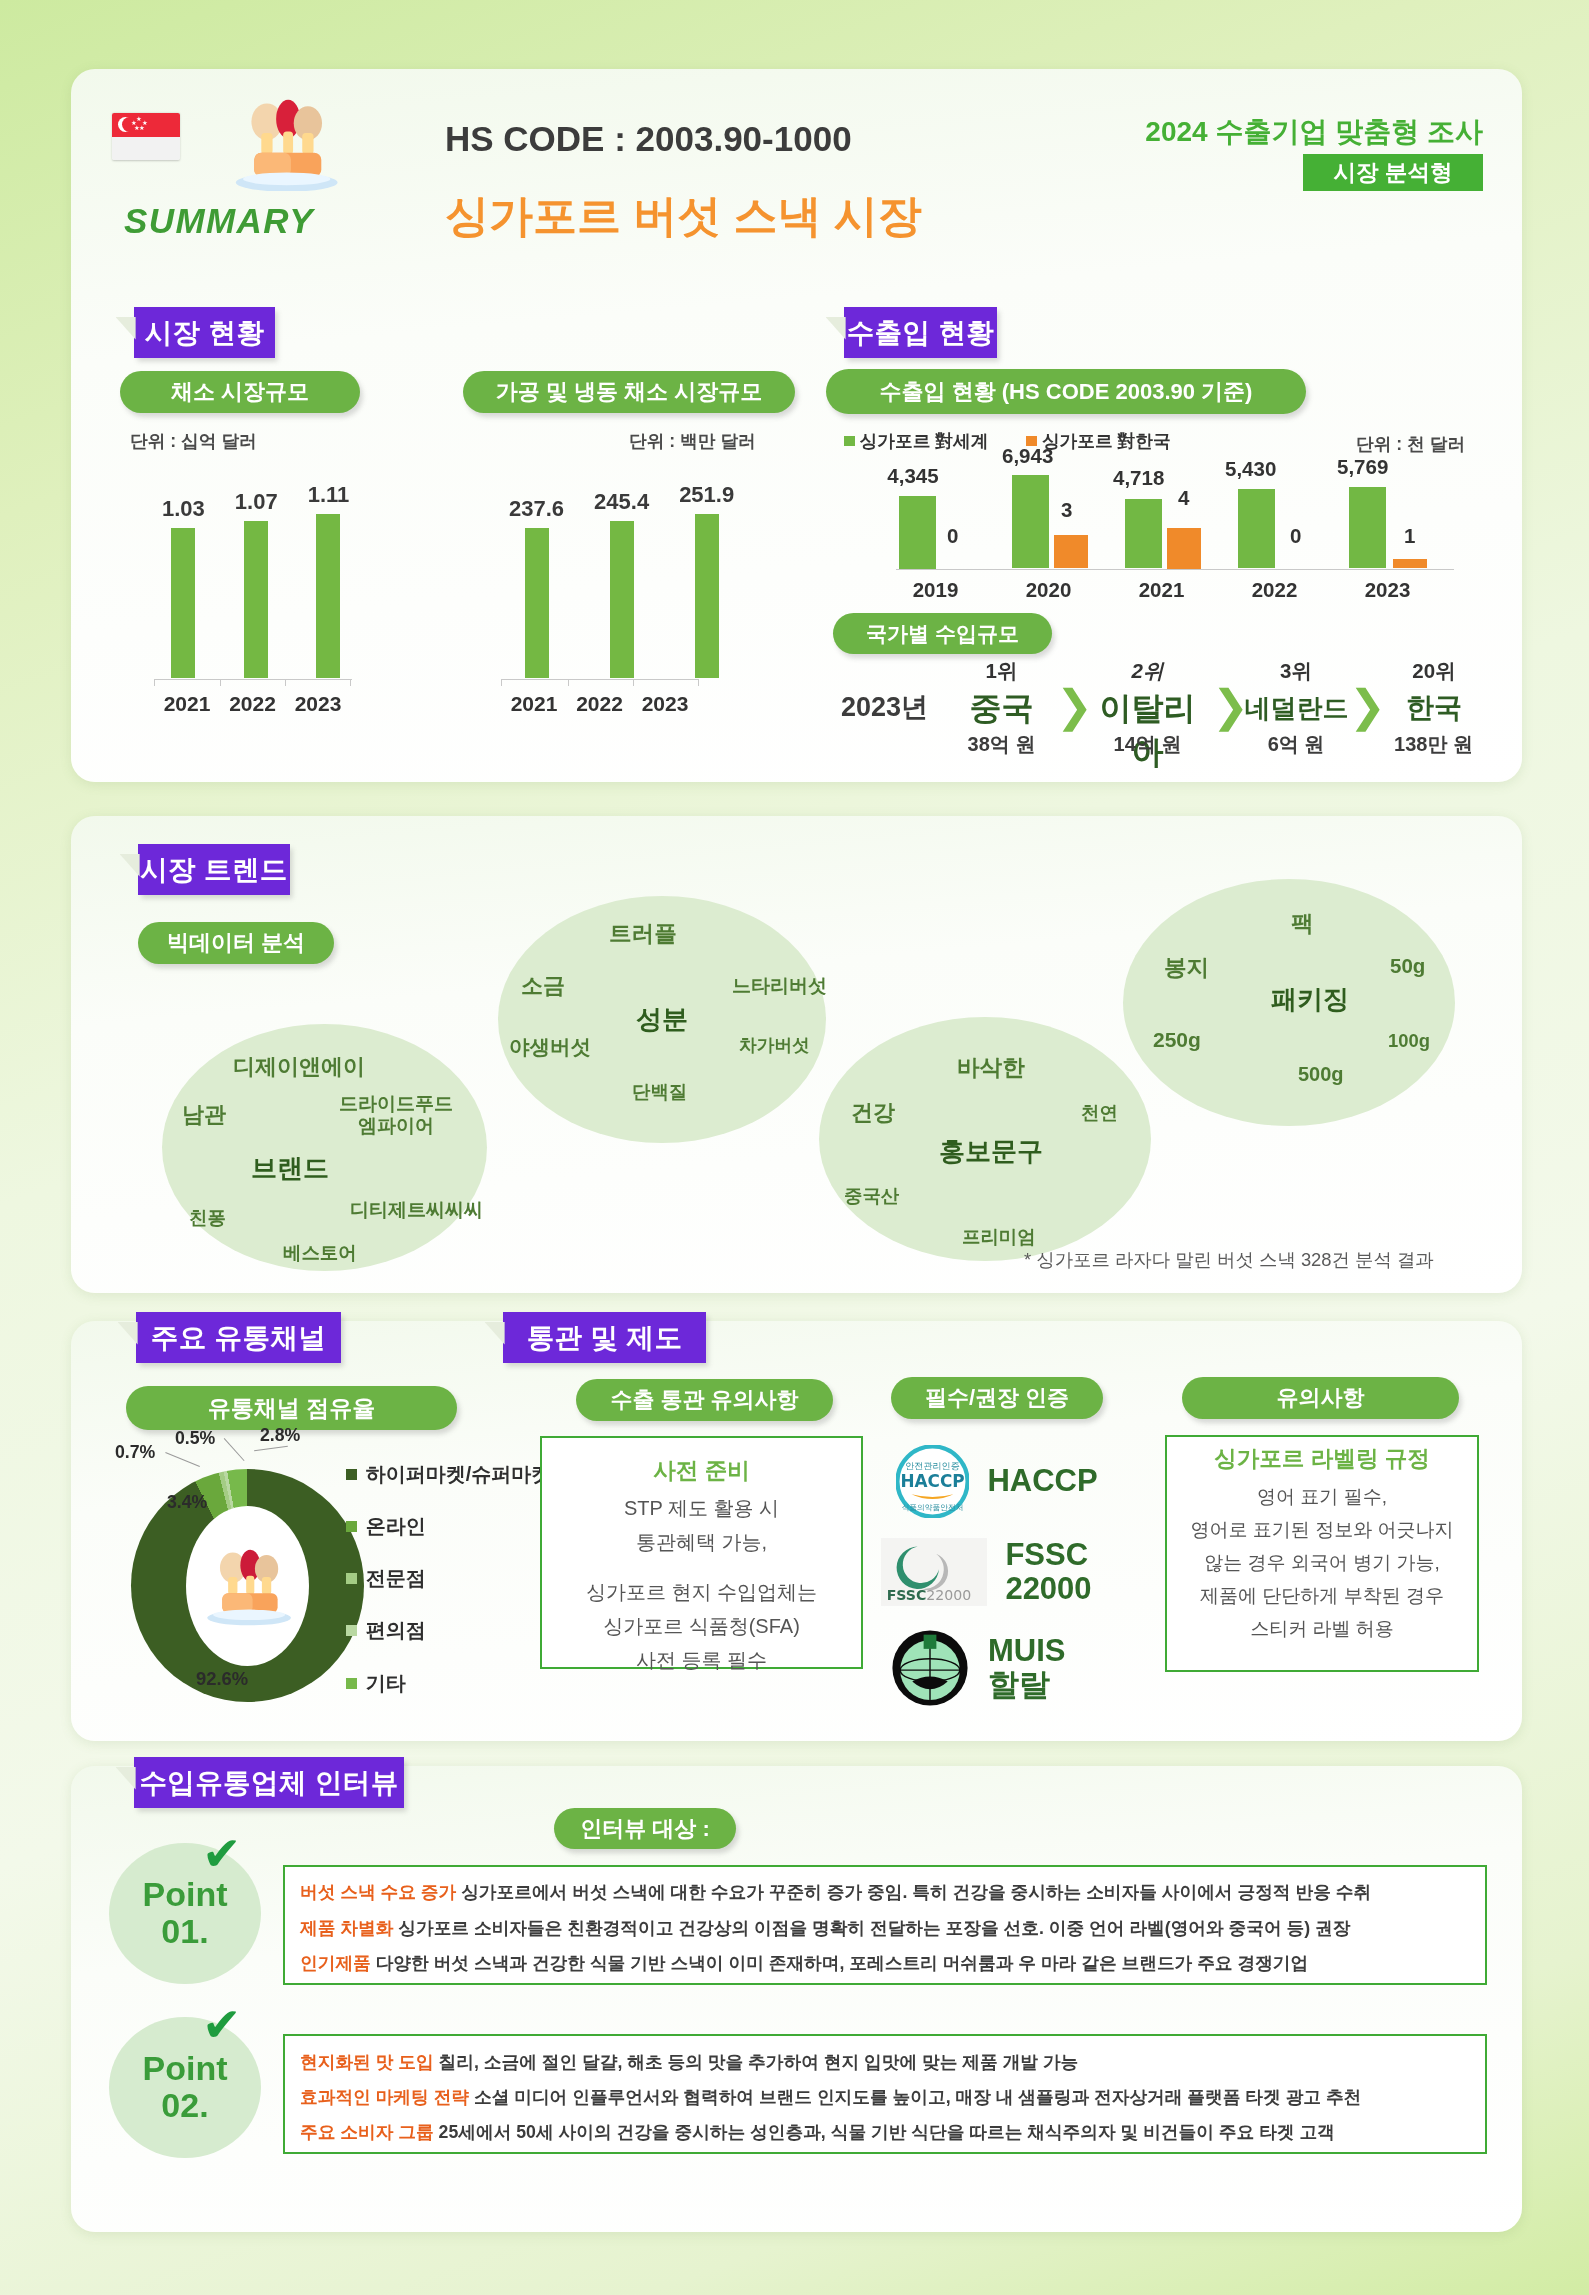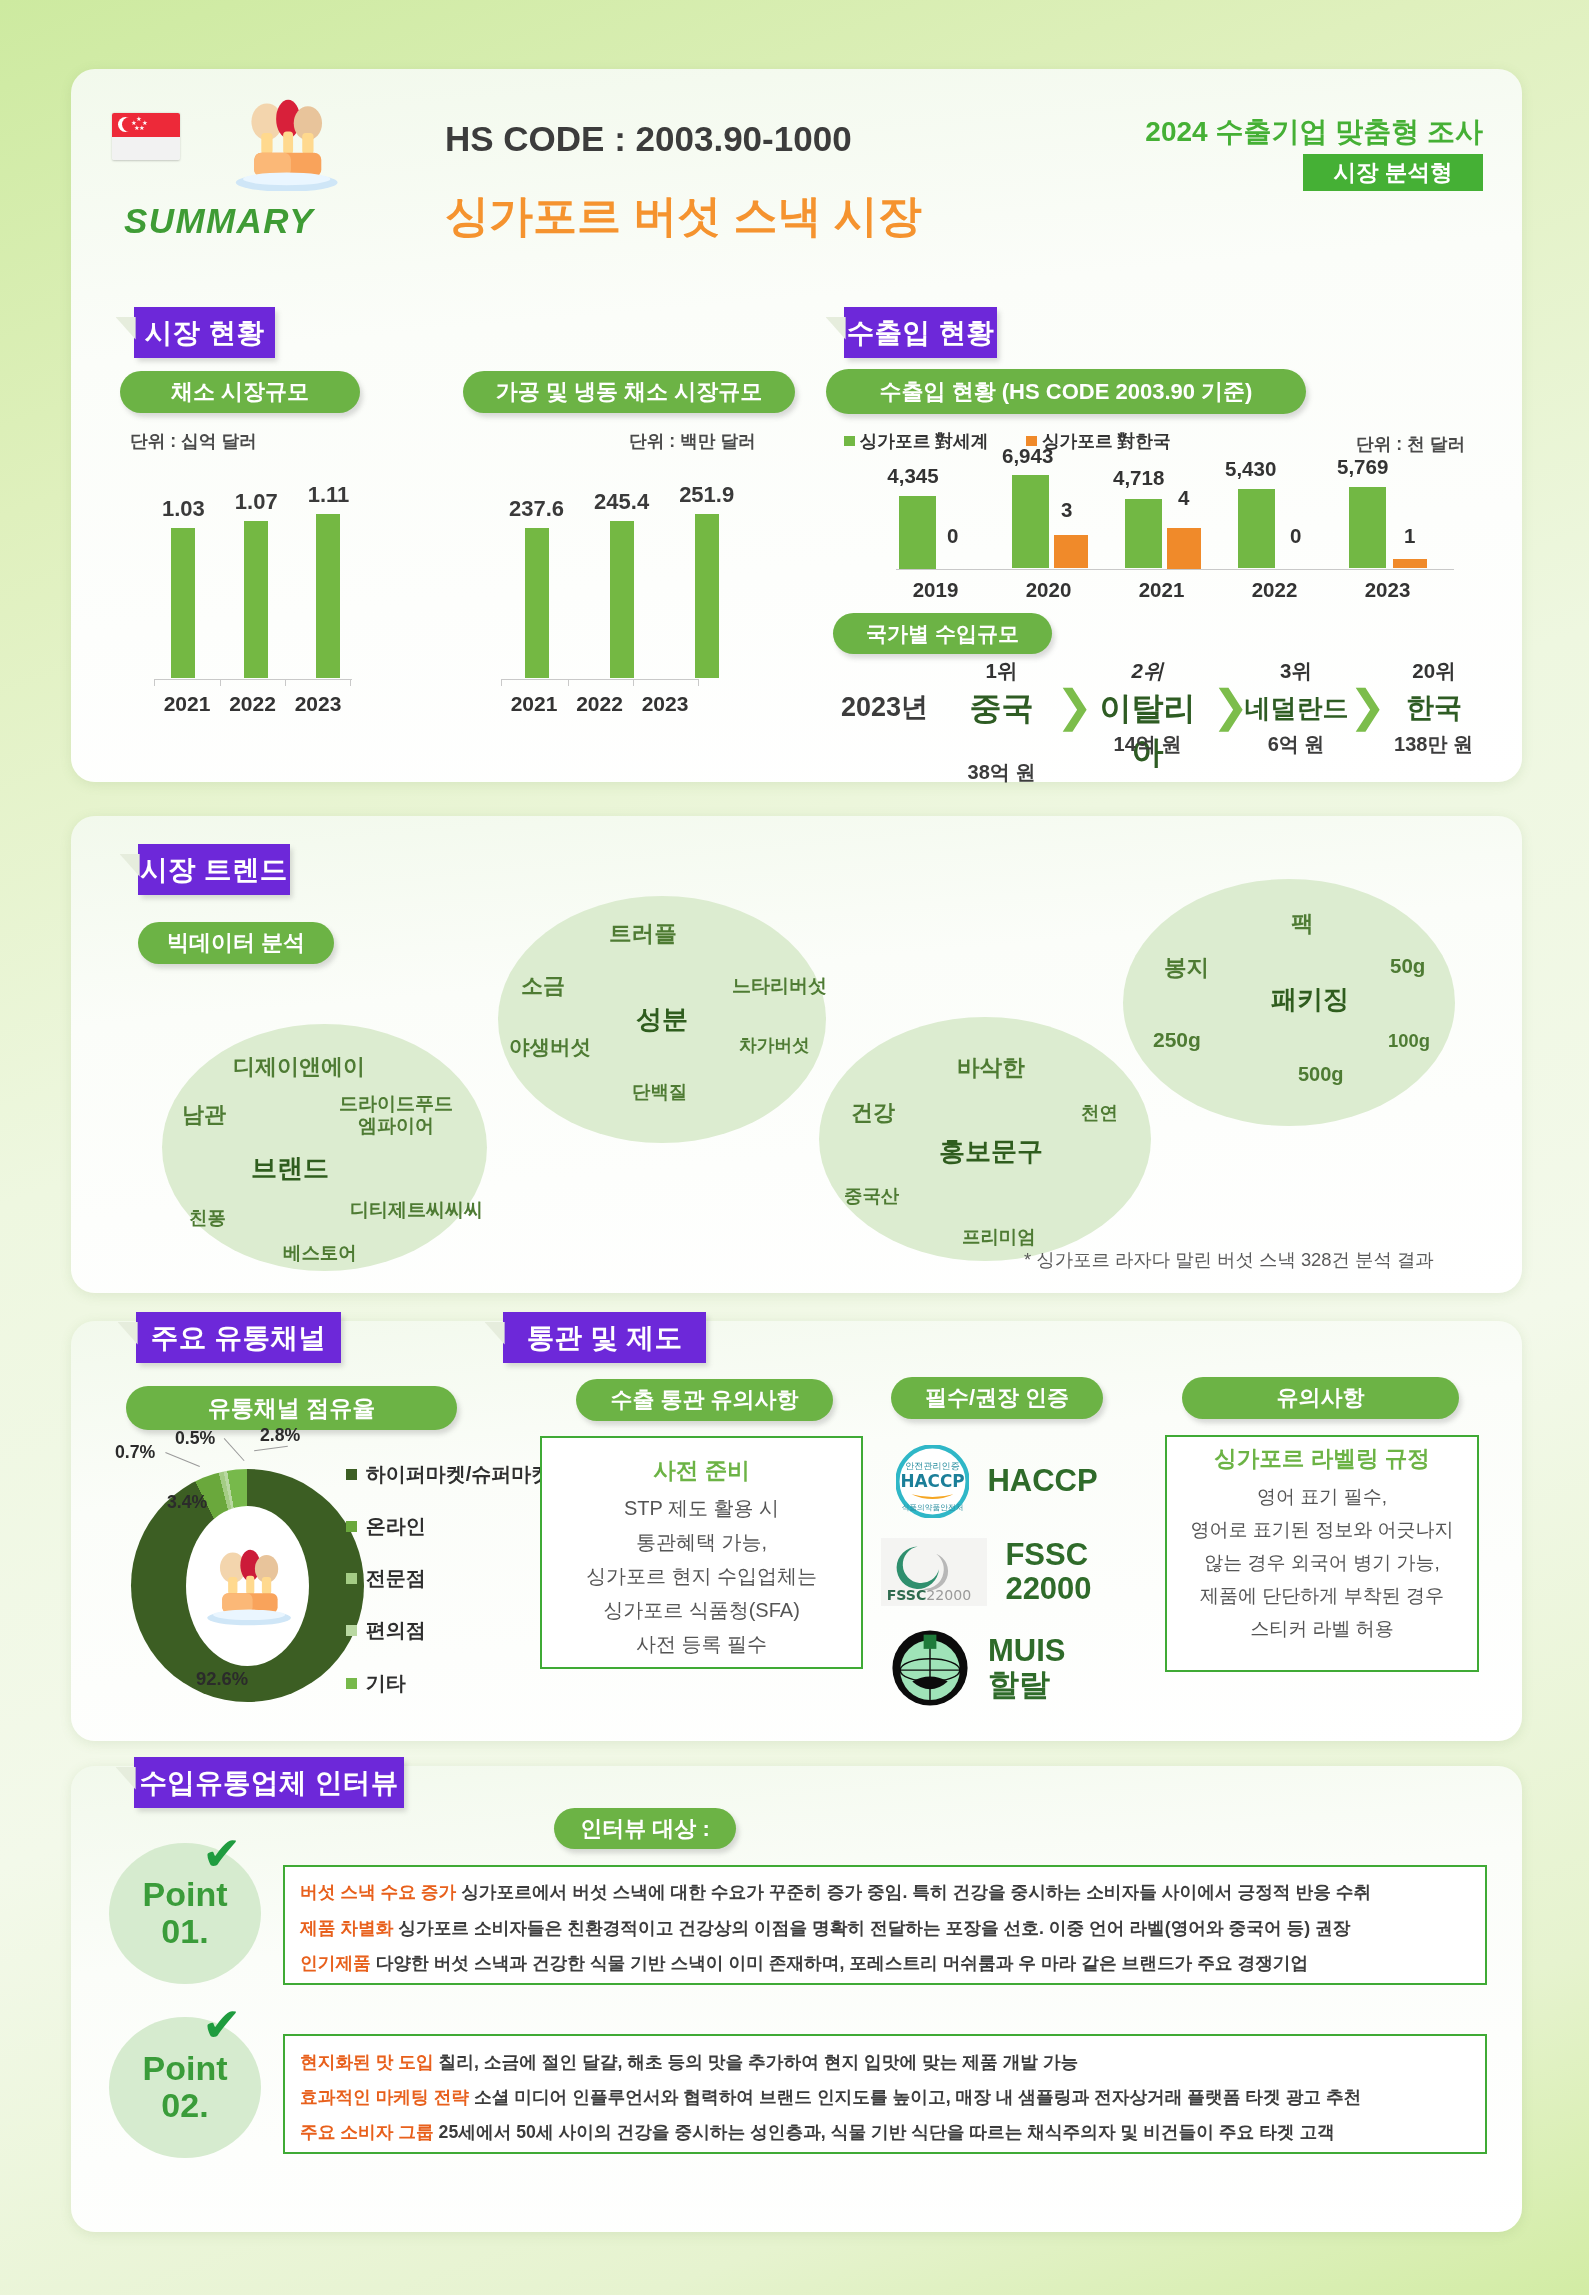--- a/index.html
+++ b/index.html
@@ -270,21 +270,21 @@
     <span style="width:113px; font-size:20.5px;">2022</span>
     <span style="width:113px; font-size:20.5px;">2023</span>
   </div>
 
   <div class="pill" style="left:833px; top:613px; width:219px; height:41px; font-size:21px;">국가별 수입규모</div>
 
   <div style="position:absolute; left:841px; top:689px; font-size:27px; font-weight:bold; color:#3c3c3c;">2023년</div>
 
   <div style="position:absolute; left:959px; top:657px; width:85px; text-align:center; font-size:20.5px; font-weight:bold; color:#333;">1위</div>
   <div style="position:absolute; left:959px; top:687px; width:85px; text-align:center; font-size:32px; font-weight:bold; color:#2e5c23;">중국</div>
-  <div style="position:absolute; left:952px; top:731px; width:99px; text-align:center; font-size:20px; font-weight:bold; color:#3c3c3c;margin-top:28px;">38억 원</div>
+  <div style="position:absolute; left:952px; top:731px; width:99px; text-align:center; font-size:20px; font-weight:bold; color:#3c3c3c;">38억 원</div>
   <div class="chev" style="left:1056px; top:680px; font-size:44px; color:#7cbd4b;">❯</div>
 
   <div style="position:absolute; left:1091px; top:657px; width:113px; text-align:center; font-size:20.5px; font-weight:bold; color:#333;font-style:italic;">2위</div>
   <div style="position:absolute; left:1084px; top:687px; width:127px; text-align:center; font-size:32px; font-weight:bold; color:#2e5c23;">이탈리아</div>
   <div style="position:absolute; left:1091px; top:731px; width:113px; text-align:center; font-size:20px; font-weight:bold; color:#3c3c3c;">14억 원</div>
   <div class="chev" style="left:1212px; top:680px; font-size:44px; color:#7cbd4b;">❯</div>
 
   <div style="position:absolute; left:1243px; top:657px; width:106px; text-align:center; font-size:20.5px; font-weight:bold; color:#333;">3위</div>
   <div style="position:absolute; left:1240px; top:691px; width:113px; text-align:center; font-size:26px; font-weight:bold; color:#2e5c23;">네덜란드</div>
   <div style="position:absolute; left:1243px; top:731px; width:106px; text-align:center; font-size:20px; font-weight:bold; color:#3c3c3c;">6억 원</div>
@@ -395,21 +395,21 @@
     <span>기타</span>
   </div>
 
   <div class="ribbon" style="left:503px; top:1312px; width:203px; height:51px; font-size:27.5px;">통관 및 제도</div>
 
   <div class="pill" style="left:576px; top:1379px; width:257px; height:42px; font-size:22px;">수출 통관 유의사항</div>
   <div class="greenbox" style="left:540px; top:1436px; width:323px; height:233px;">
     <div class="boxtitle" style="margin-top:17px; font-size:22.6px;">사전 준비</div>
     <div class="boxline" style="margin-top:8.5px; font-size:20px;">STP 제도 활용 시</div>
     <div class="boxline" style="margin-top:7px; font-size:20px;">통관혜택 가능,</div>
-    <div class="boxline" style="margin-top:7px; font-size:20px;">싱가포르 현지 수입업체는</div>
+    <div class="boxline" style="margin-top:23px; font-size:20px;">싱가포르 현지 수입업체는</div>
     <div class="boxline" style="margin-top:7px; font-size:20px;">싱가포르 식품청(SFA)</div>
     <div class="boxline" style="margin-top:7px; font-size:20px;">사전 등록 필수</div>
   </div>
 
   <div class="pill" style="left:891px; top:1377px; width:212px; height:42px; font-size:22px;">필수/권장 인증</div>
 
   <div class="certrow" style="left:896px; top:1445px;">
     <svg width="73" height="73" viewBox="0 0 104 104">
       <circle cx="52" cy="52" r="50" fill="#fff" stroke="#2fb7c7" stroke-width="6"></circle>
       <text x="52" y="34" font-size="13" fill="#2b8fa0" text-anchor="middle" font-family="DejaVu Sans">안전관리인증</text>

